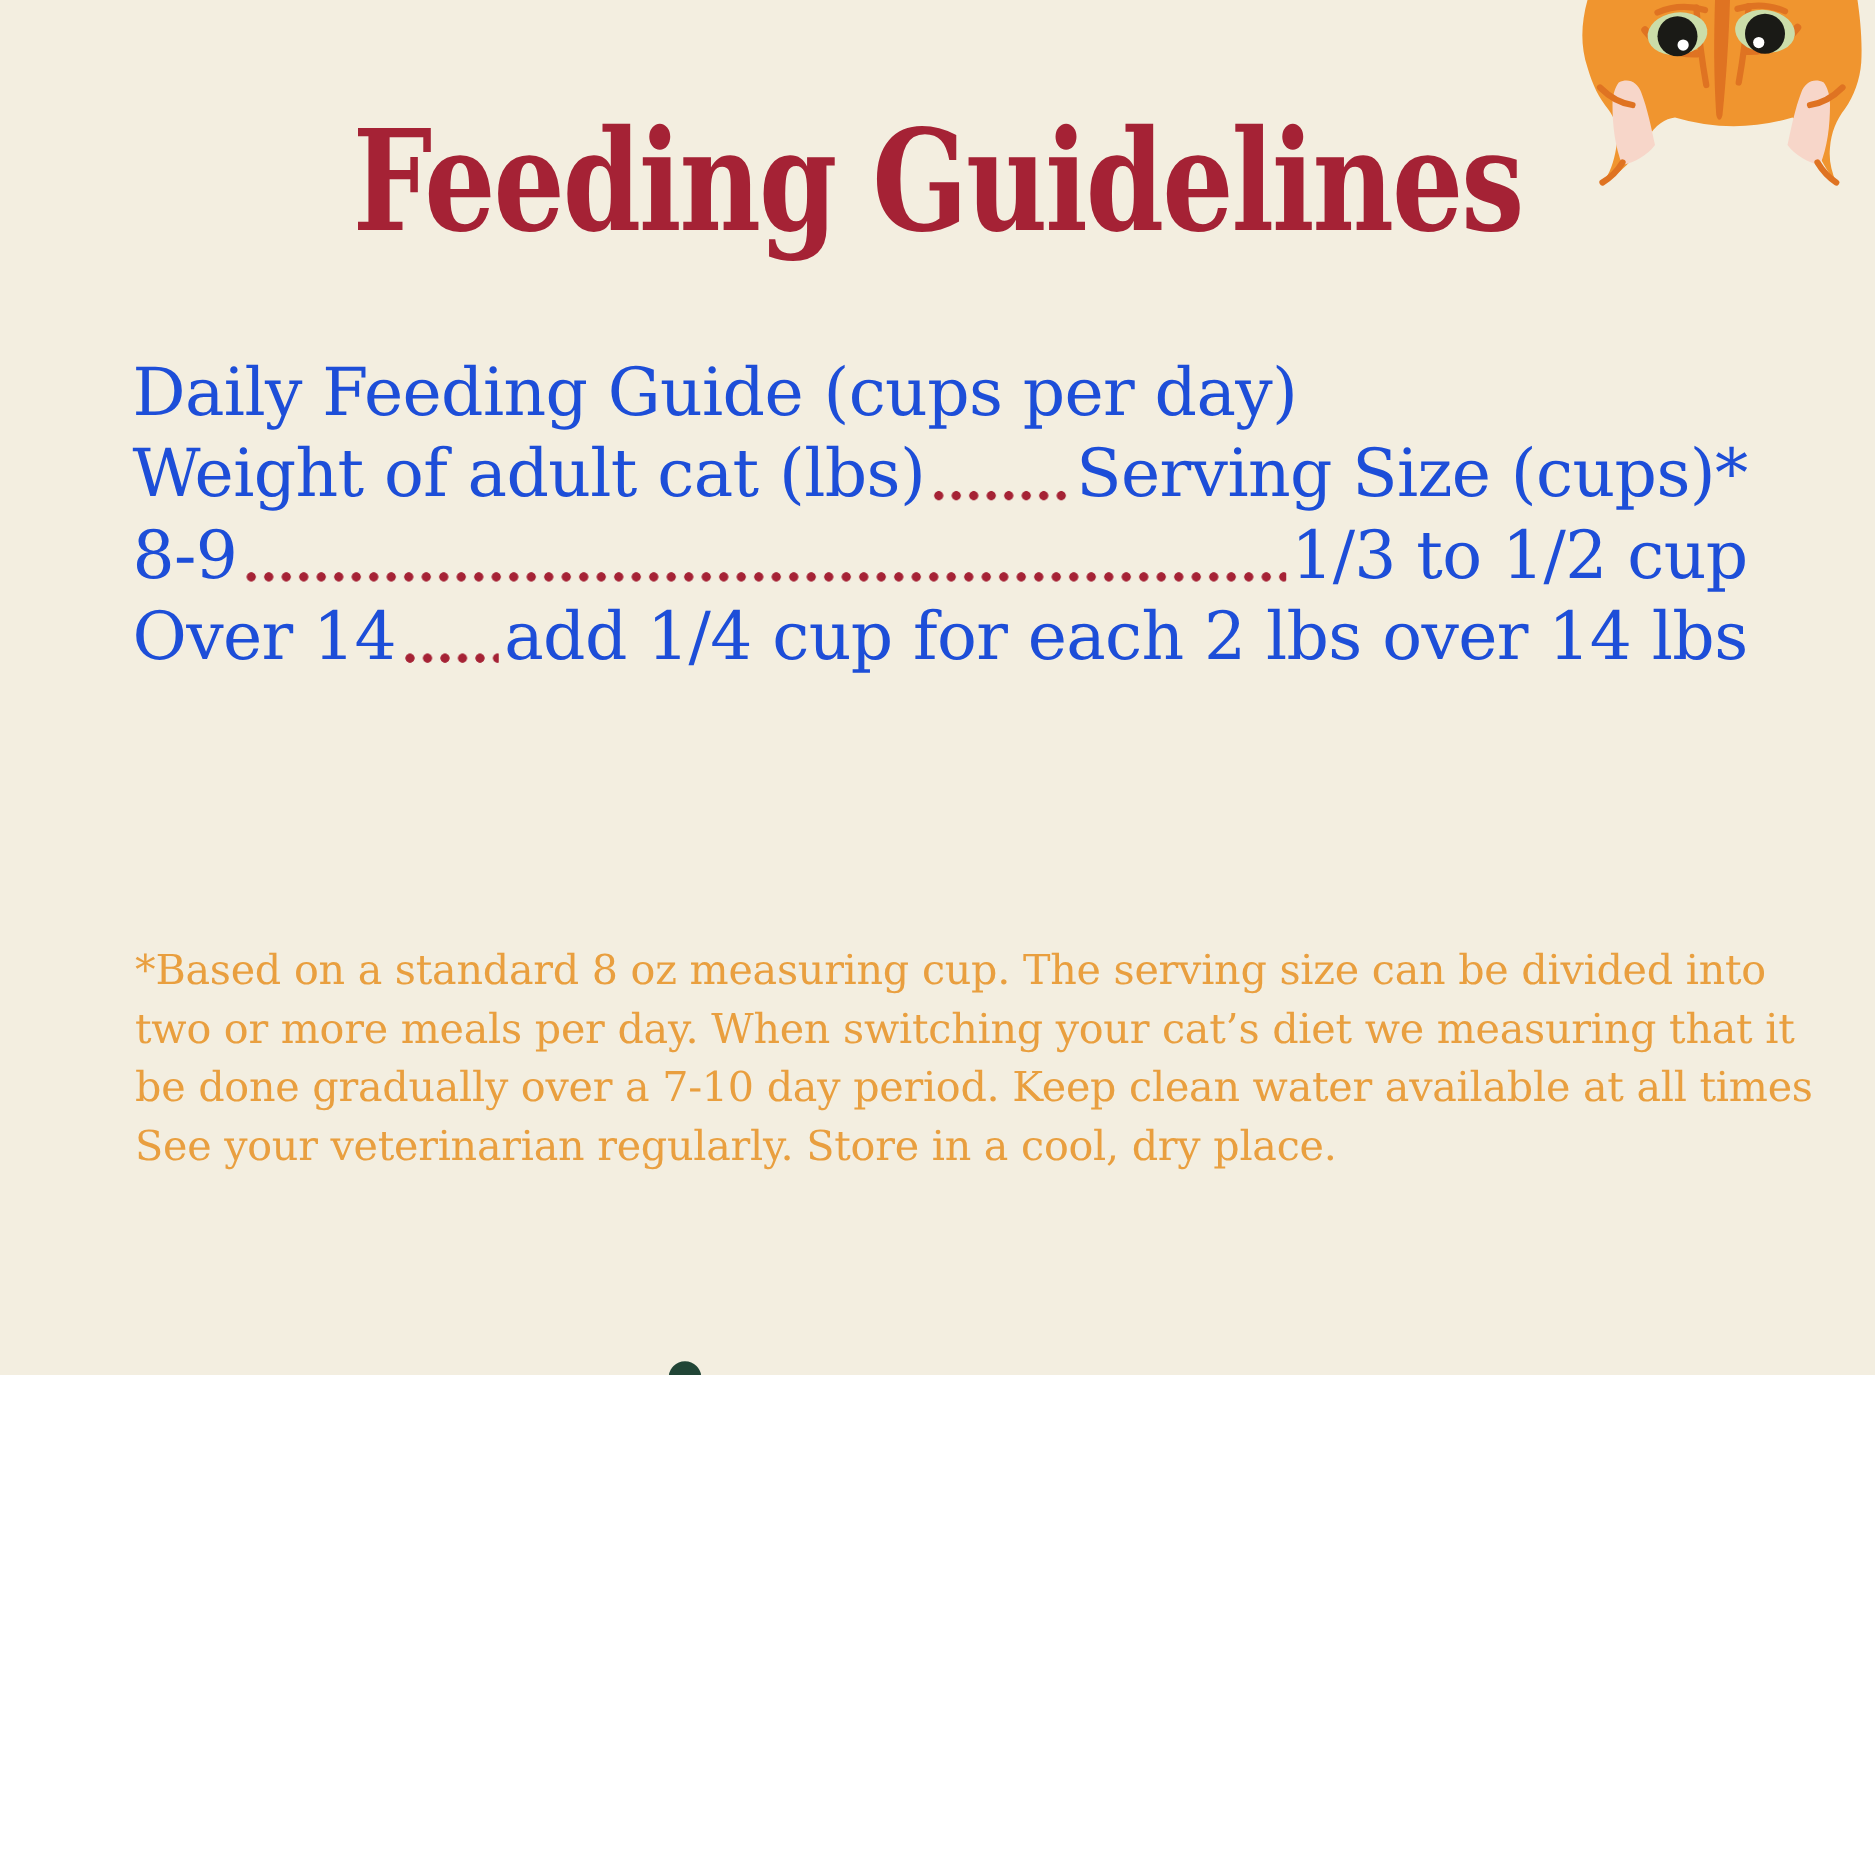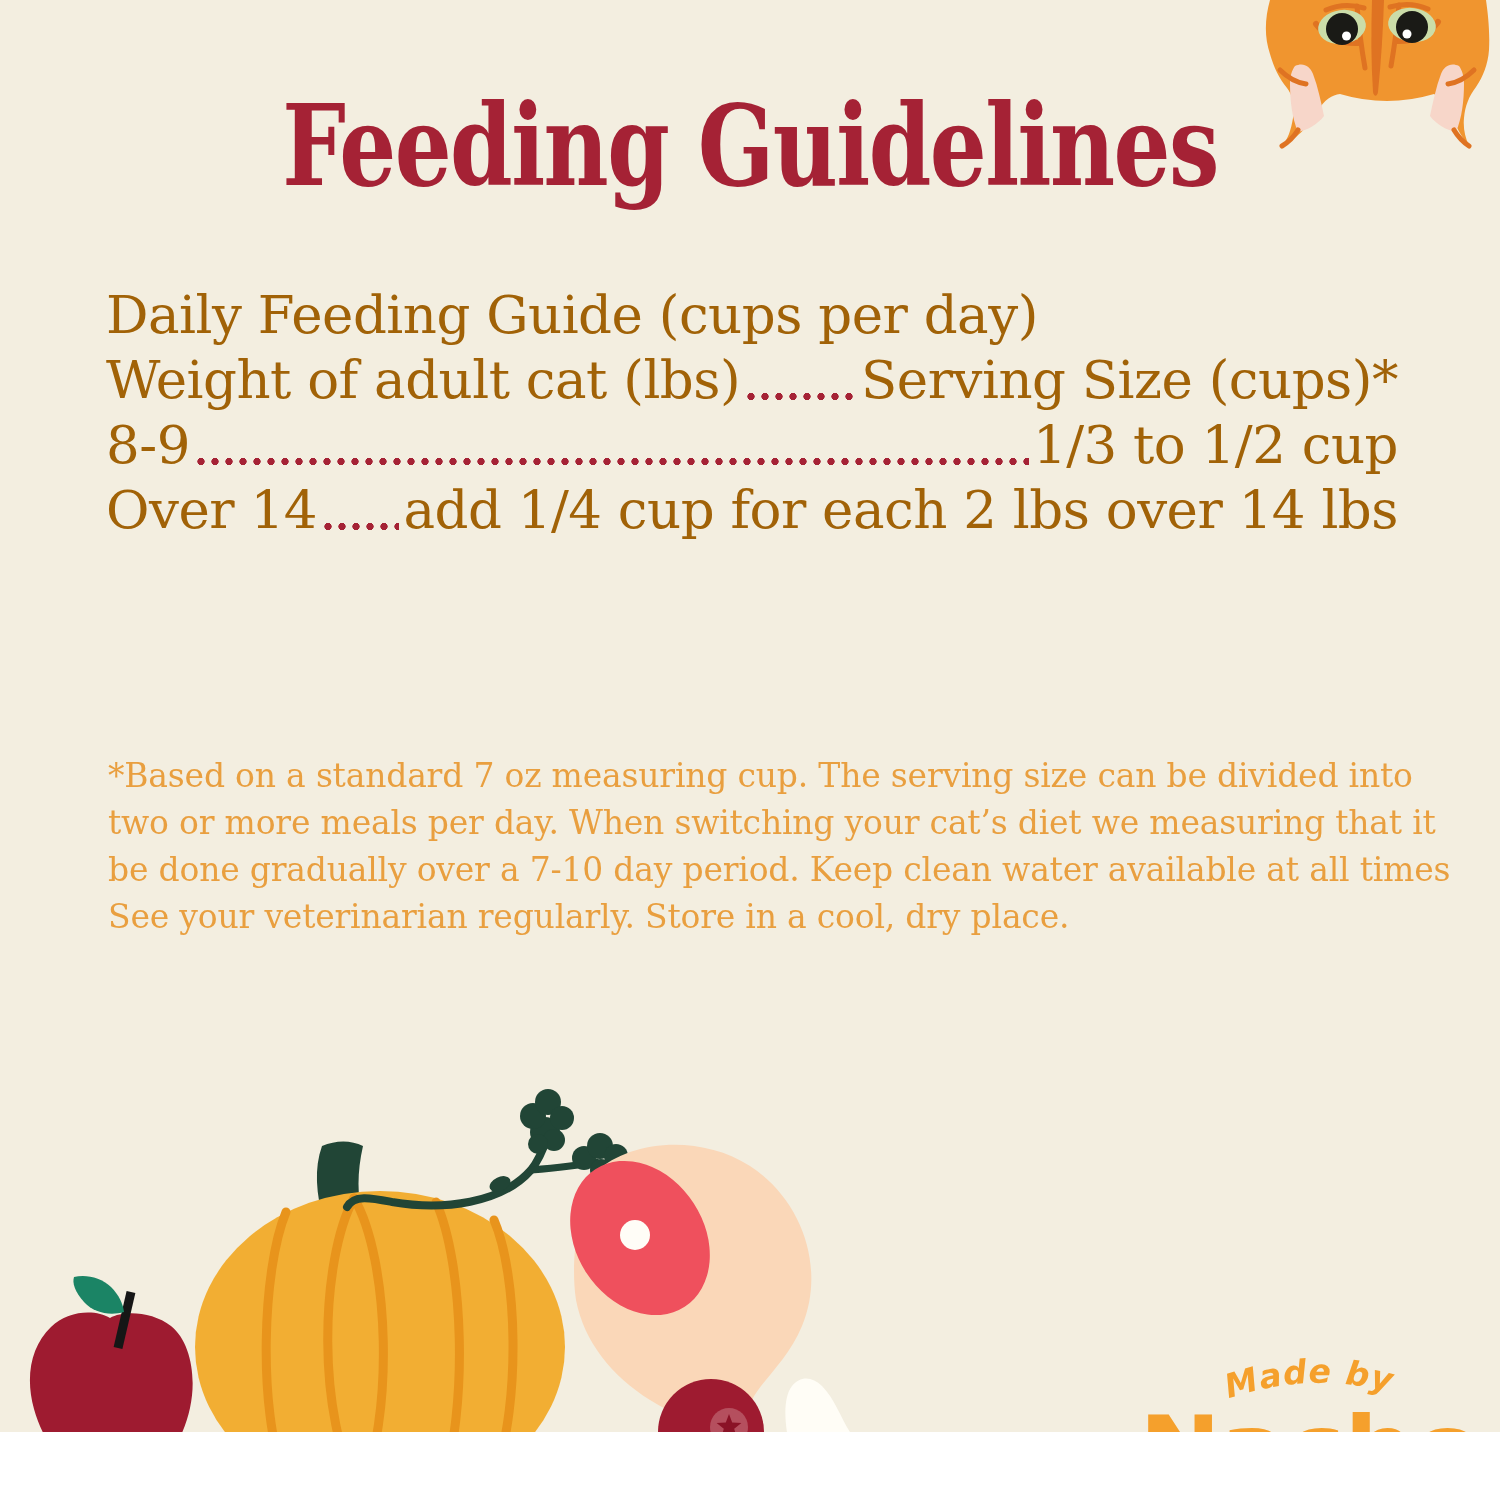--- a/index.html
+++ b/index.html
@@ -1,29 +1,29 @@
 <!DOCTYPE html>
 <html><head>
 <meta charset="utf-8">
 <style>
   html,body{margin:0;padding:0;}
   .canvas{
-    position:relative;width:1500px;height:1432px;overflow:hidden;
+    position:relative;width:1500px;height:1100px;overflow:hidden;
     background:#F3EEE0;
     font-family:"DejaVu Serif", serif;
   }
   .page-title{
     position:absolute;top:84px;left:0;width:100%;margin:0;
     text-align:center;font-size:112px;font-weight:600;line-height:1.1;
     color:#A52235;letter-spacing:-2px;
     transform:scaleX(0.8);transform-origin:50% 50%;
   }
   .guide{
     position:absolute;left:106px;top:282px;width:1292px;
-    color:#a16207;font-size:53px;line-height:65px;letter-spacing:-0.5px;
+    color:#1d4ed8;font-size:53px;line-height:65px;letter-spacing:-0.5px;
     white-space:nowrap;
   }
   .g-row{display:flex;align-items:baseline;justify-content:flex-end;}
   .leader{
     flex:1 1 auto;min-width:10px;height:9px;align-self:flex-end;
     margin:0 4px 11px 4px;
     background-image:radial-gradient(circle at center,#A52235 3.4px,rgba(0,0,0,0) 3.9px);
     background-size:14px 9px;background-repeat:repeat-x;background-position:left bottom;
   }
   .footnote{
@@ -106,21 +106,21 @@
       <span>1/3 to 1/2 cup</span>
     </div>
     <div class="g-row">
       <span>Over 14</span>
       <span class="leader"></span>
       <span>add 1/4 cup for each 2 lbs over 14 lbs</span>
     </div>
   </div>
 
   <div class="footnote">
-    <div>*Based on a standard 7 oz measuring cup. The serving size can be divided into</div>
+    <div>*Based on a standard 8 oz measuring cup. The serving size can be divided into</div>
     <div>two or more meals per day. When switching your cat’s diet we measuring that it</div>
     <div>be done gradually over a 7-10 day period. Keep clean water available at all times</div>
     <div>See your veterinarian regularly. Store in a cool, dry place.</div>
   </div>
 
   <svg class="scene-svg" viewBox="0 0 1500 420" aria-hidden="true">
 
     <g>
       <path fill="#9E1B30" d="M 110 238 C 96 229 68 230 51 247 C 31 266 25 297 34 329 C 43 361 63 389 87 398 C 97 402 107 400 113 394 C 121 401 133 403 143 398 C 165 388 183 360 190 328 C 197 296 190 261 171 246 C 153 232 124 230 110 238 Z"></path>
       <line x1="131" y1="212" x2="118" y2="268" stroke="#161616" stroke-width="9"></line>

